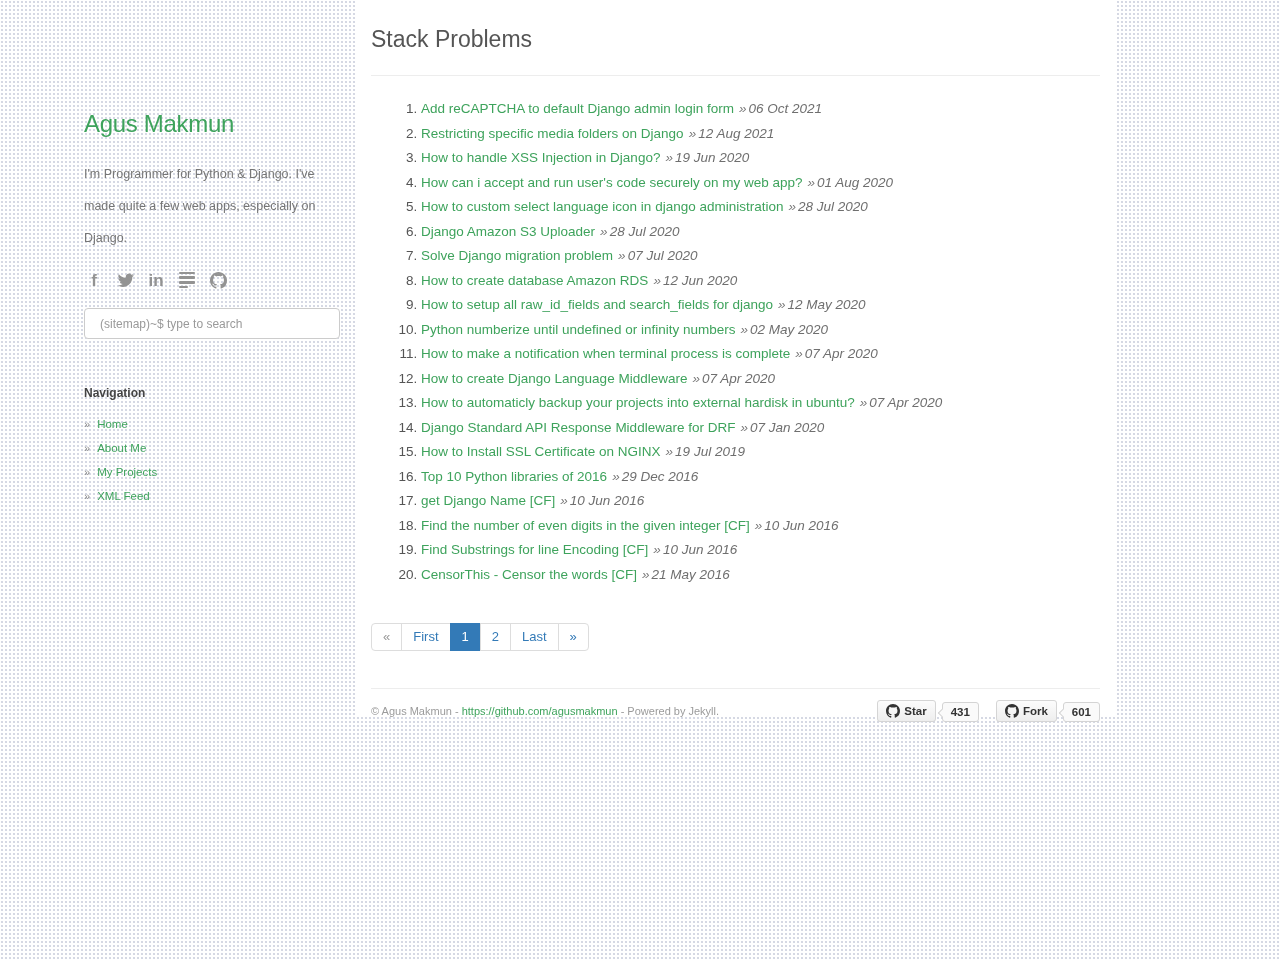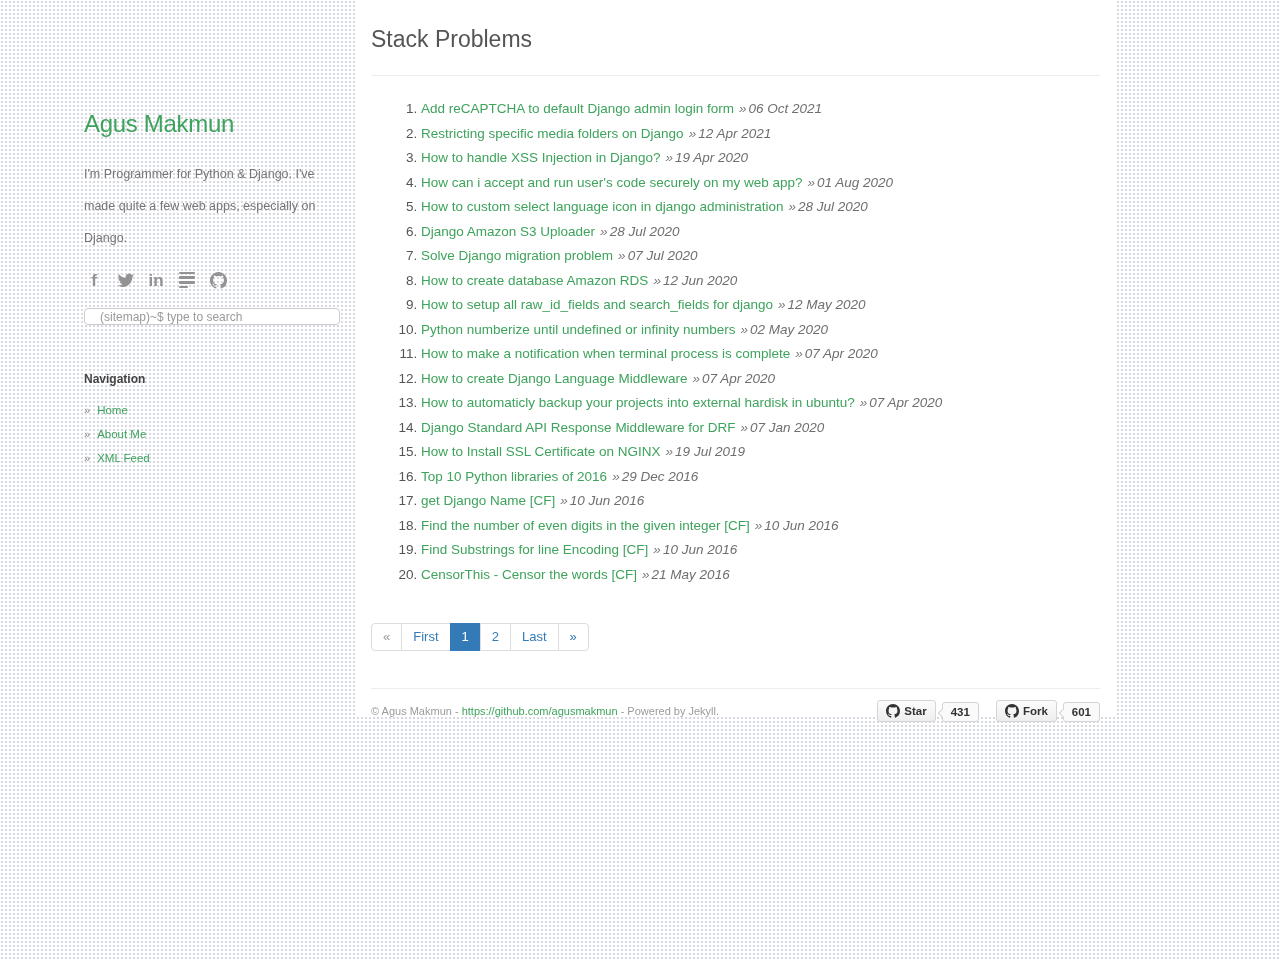--- a/index.html
+++ b/index.html
@@ -27,21 +27,21 @@
     display: inline-flex; align-items: center; justify-content: center;
     width: 20px; height: 20px; color: #939393; cursor: pointer;
   }
   .social-icon svg { width: 17px; height: 17px; fill: #939393; }
   .social-icon .txt { font-weight: bold; font-size: 17px; color: #939393; line-height: 1; }
   .stack-bars { display: flex; flex-direction: column; gap: 2px; width: 16px; }
   .stack-bars i { display: block; height: 2.6px; background: #939393; border-radius: 1px; }
   .stack-bars i.tail { width: 9px; }
 
   .search-input {
-    margin-top: 18px; width: 100%; height: 17px;
+    margin-top: 18px; width: 100%; height: 31px;
     border: 1px solid #cccccc; border-radius: 4px;
     padding: 0 15px; font-size: 12px; color: #555; outline: none;
     font-family: inherit; background: #fff;
   }
   .search-input::placeholder { color: #9a9a9a; }
 
   .nav-heading { margin: 47px 0 0; font-size: 12px; font-weight: 700; color: #444; }
   .nav-list { margin: 12px 0 0; padding: 0; list-style: none; }
   .nav-item { line-height: 24px; font-size: 11.5px; }
   .nav-bullet { color: #8a8a8a; margin-right: 7px; font-size: 11px; }
@@ -134,31 +134,32 @@
         <svg viewBox="0 0 16 16">
           <path d="M8 0C3.58 0 0 3.58 0 8c0 3.54 2.29 6.53 5.47 7.59.4.07.55-.17.55-.38 0-.19-.01-.82-.01-1.49-2.01.37-2.53-.49-2.69-.94-.09-.23-.48-.94-.82-1.13-.28-.15-.68-.52-.01-.53.63-.01 1.08.58 1.23.82.72 1.21 1.87.87 2.33.66.07-.52.28-.87.51-1.07-1.78-.2-3.64-.89-3.64-3.95 0-.87.31-1.59.82-2.15-.08-.2-.36-1.02.08-2.12 0 0 .67-.21 2.2.82.64-.18 1.32-.27 2-.27s1.36.09 2 .27c1.53-1.04 2.2-.82 2.2-.82.44 1.1.16 1.92.08 2.12.51.56.82 1.27.82 2.15 0 3.07-1.87 3.75-3.65 3.95.29.25.54.73.54 1.48 0 1.07-.01 1.93-.01 2.2 0 .21.15.46.55.38A8.01 8.01 0 0 0 16 8c0-4.42-3.58-8-8-8z"></path>
         </svg>
       </a>
     </div>
   <input class="search-input" type="text" placeholder="(sitemap)~$ type to search" style="">
   <h2 class="nav-heading">Navigation</h2>
   <ul class="nav-list">
       <li class="nav-item"><span class="nav-bullet">»</span><a class="nav-link">Home</a></li>
       <li class="nav-item"><span class="nav-bullet">»</span><a class="nav-link">About Me</a></li>
+      <li class="nav-item"><span class="nav-bullet">»</span><a class="nav-link">My Projects</a></li>
       <li class="nav-item"><span class="nav-bullet">»</span><a class="nav-link">XML Feed</a></li>
     </ul>
 </aside>
 
 <main class="panel">
   <h1 class="page-title">Stack Problems</h1>
   <hr>
   <ol class="posts">
       <li><a class="post-link">Add reCAPTCHA to default Django admin login form</a><span class="post-sep">»</span><span class="post-date">06 Oct 2021</span></li>
-      <li><a class="post-link">Restricting specific media folders on Django</a><span class="post-sep">»</span><span class="post-date">12 Apr 2021</span></li>
-      <li><a class="post-link">How to handle XSS Injection in Django?</a><span class="post-sep">»</span><span class="post-date">19 Apr 2020</span></li>
+      <li><a class="post-link">Restricting specific media folders on Django</a><span class="post-sep">»</span><span class="post-date">12 Aug 2021</span></li>
+      <li><a class="post-link">How to handle XSS Injection in Django?</a><span class="post-sep">»</span><span class="post-date">19 Jun 2020</span></li>
       <li><a class="post-link">How can i accept and run user's code securely on my web app?</a><span class="post-sep">»</span><span class="post-date">01 Aug 2020</span></li>
       <li><a class="post-link">How to custom select language icon in django administration</a><span class="post-sep">»</span><span class="post-date">28 Jul 2020</span></li>
       <li><a class="post-link">Django Amazon S3 Uploader</a><span class="post-sep">»</span><span class="post-date">28 Jul 2020</span></li>
       <li><a class="post-link">Solve Django migration problem</a><span class="post-sep">»</span><span class="post-date">07 Jul 2020</span></li>
       <li><a class="post-link">How to create database Amazon RDS</a><span class="post-sep">»</span><span class="post-date">12 Jun 2020</span></li>
       <li><a class="post-link">How to setup all raw_id_fields and search_fields for django</a><span class="post-sep">»</span><span class="post-date">12 May 2020</span></li>
       <li><a class="post-link">Python numberize until undefined or infinity numbers</a><span class="post-sep">»</span><span class="post-date">02 May 2020</span></li>
       <li><a class="post-link">How to make a notification when terminal process is complete</a><span class="post-sep">»</span><span class="post-date">07 Apr 2020</span></li>
       <li><a class="post-link">How to create Django Language Middleware</a><span class="post-sep">»</span><span class="post-date">07 Apr 2020</span></li>
       <li><a class="post-link">How to automaticly backup your projects into external hardisk in ubuntu?</a><span class="post-sep">»</span><span class="post-date">07 Apr 2020</span></li>

